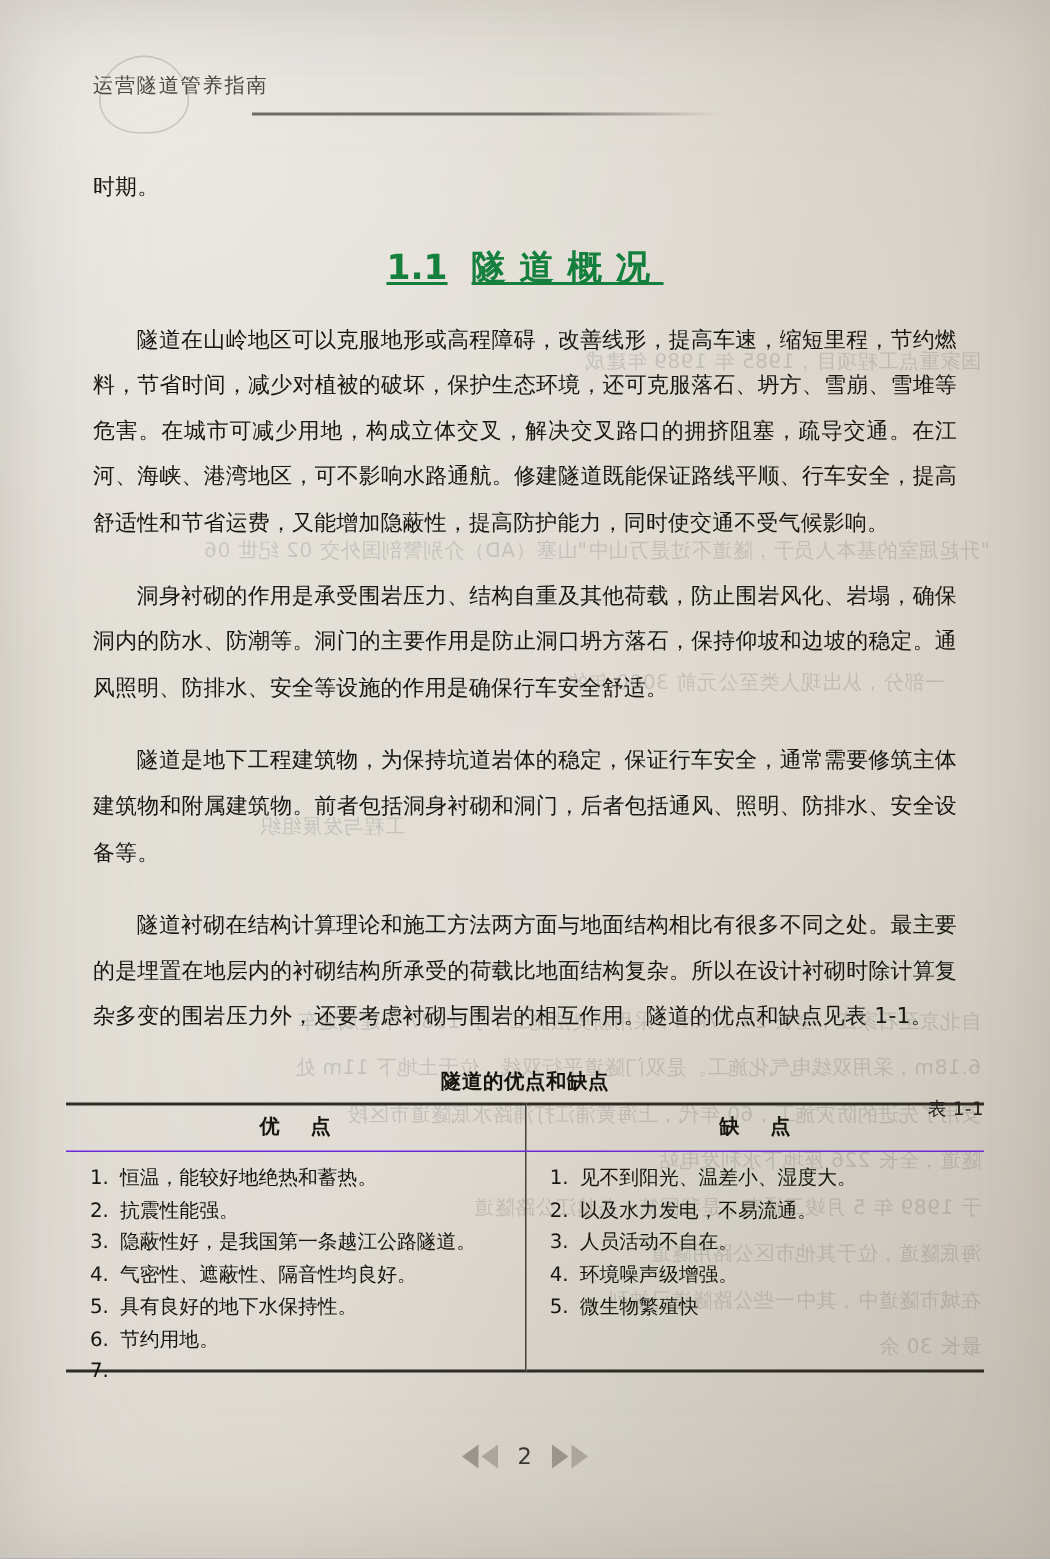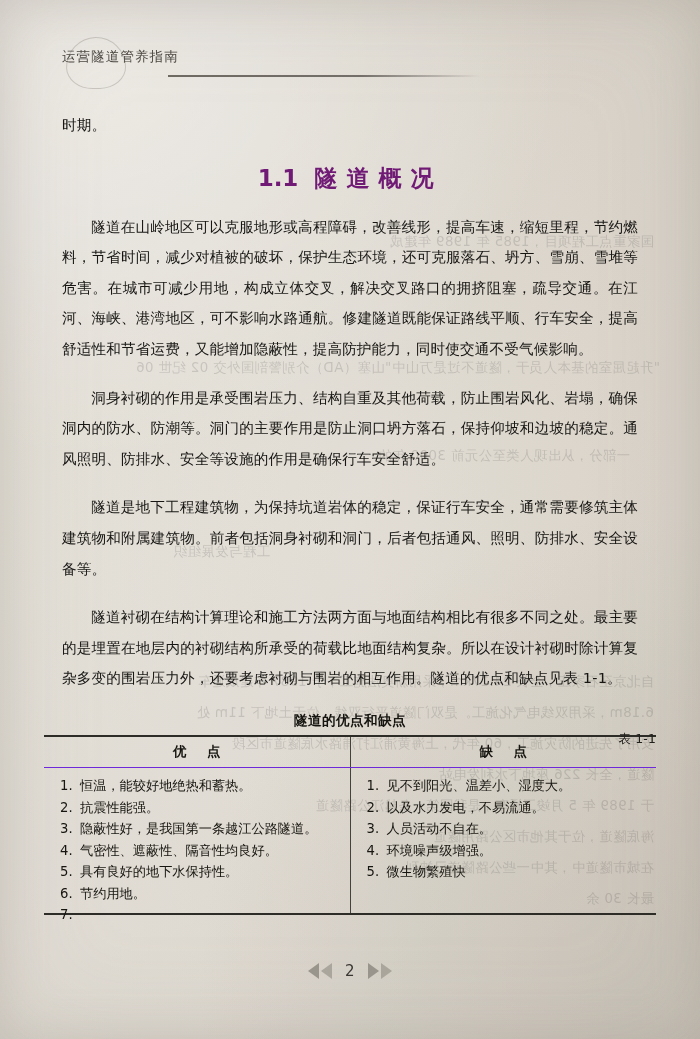--- a/index.html
+++ b/index.html
@@ -104,23 +104,24 @@
     font-family: "DejaVu Sans", "Liberation Sans", sans-serif;
   }
   p.indent { text-indent: 2em; }
 
   
   .h1-sec {
     margin: 22px 0 16px;
     text-align: center;
     font-size: 23px;
     font-weight: 700;
-    color: #701a75;
+    color: #15803d;
     letter-spacing: .5px;
     font-family: "DejaVu Sans", "Liberation Sans", sans-serif;
+    text-decoration: underline;
   }
   .h1-sec .num { letter-spacing: 0; margin-right: 16px; }
   .h1-sec .txt { letter-spacing: 9px; }
 
   
   .tbl-wrap { margin: 12px 0 6px; position: relative; }
   .tbl-cap {
     position: relative;
     text-align: center;
     font-size: 13.6px;

